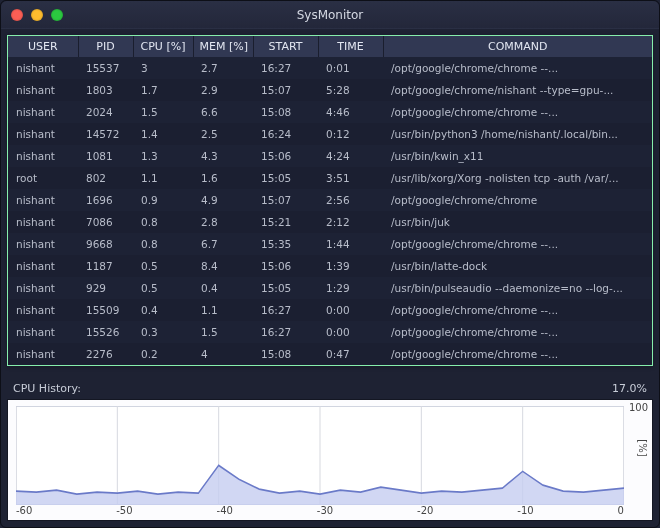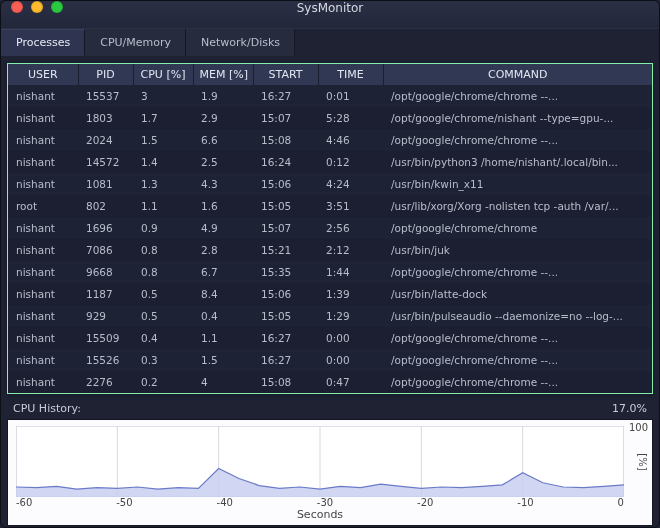--- a/index.html
+++ b/index.html
@@ -15,21 +15,21 @@
     background: #1e2233;
     border: 1px solid #0d0f17;
     border-radius: 6px;
     display: flex; flex-direction: column;
     position: relative;
   }
   .titlebar {
     height: 28px;
     background: linear-gradient(#2a2f44, #23273a);
     border-bottom: 1px solid #14172300;
-    display: flex; 
+    display: flex; align-items: center;
     position: relative;
     border-radius: 6px 6px 0 0;
     flex: 0 0 auto;
   }
   .traffic { display: flex; gap: 8px; margin-left: 10px; }
   .dot { width: 12px; height: 12px; border-radius: 50%; }
   .dot.red { background: #fa5e55; box-shadow: inset 0 0 2px rgba(0,0,0,.3);}
   .dot.yellow { background: #fdbc2e; box-shadow: inset 0 0 2px rgba(0,0,0,.3);}
   .dot.green { background: #2bc840; box-shadow: inset 0 0 2px rgba(0,0,0,.3);}
   .title {
@@ -97,21 +97,21 @@
   col.cuser { width: 70px; }
   col.cpid { width: 55px; }
   col.ccpu { width: 60px; }
   col.cmem { width: 60px; }
   col.cstart { width: 65px; }
   col.ctime { width: 65px; }
   col.ccmd { }
   td.txt-left { text-align: left; }
 
   .chart-section {
-    margin-top: 4px;
+    margin-top: 12px;
     flex: 1 1 auto;
     display: flex; flex-direction: column;
     min-height: 0;
   }
   .chart-header {
     display: flex; justify-content: space-between;
     padding: 4px 6px;
     color: #c8cdd8;
     font-size: 11px;
   }
@@ -143,25 +143,20 @@
 <div class="window">
   <div class="titlebar">
     <div class="traffic">
       <div class="dot red"></div>
       <div class="dot yellow"></div>
       <div class="dot green"></div>
     </div>
     <div class="title">SysMonitor</div>
   </div>
 
-  <div class="tabs">
-    <div class="tab active">Processes</div>
-    <div class="tab">CPU/Memory</div>
-    <div class="tab">Network/Disks</div>
-  </div>
 
   <div class="content">
     <div class="table-wrap">
       <table>
         <colgroup>
           <col class="cuser">
             <col class="cpid">
             <col class="ccpu">
             <col class="cmem">
             <col class="cstart">
@@ -177,21 +172,21 @@
             <th>START</th>
             <th>TIME</th>
             <th>COMMAND</th>
           </tr>
         </thead>
         <tbody id="proc-body">
             <tr>
               <td class="txt-left">nishant</td>
               <td class="txt-left">15537</td>
               <td class="txt-left">3</td>
-              <td class="txt-left">1.9</td>
+              <td class="txt-left">2.7</td>
               <td class="txt-left">16:27</td>
               <td class="txt-left">0:01</td>
               <td class="txt-left">/opt/google/chrome/chrome --...</td>
             </tr>
             <tr>
               <td class="txt-left">nishant</td>
               <td class="txt-left">1803</td>
               <td class="txt-left">1.7</td>
               <td class="txt-left">2.9</td>
               <td class="txt-left">15:07</td>
@@ -334,17 +329,16 @@
         </div>
         <div class="xticks" id="xticks">
             <span>-60</span>
             <span>-50</span>
             <span>-40</span>
             <span>-30</span>
             <span>-20</span>
             <span>-10</span>
             <span>0</span>
           </div>
-        <div class="xlabel">Seconds</div>
       </div>
     </div>
   </div>
 </div>
 
 </body></html>

